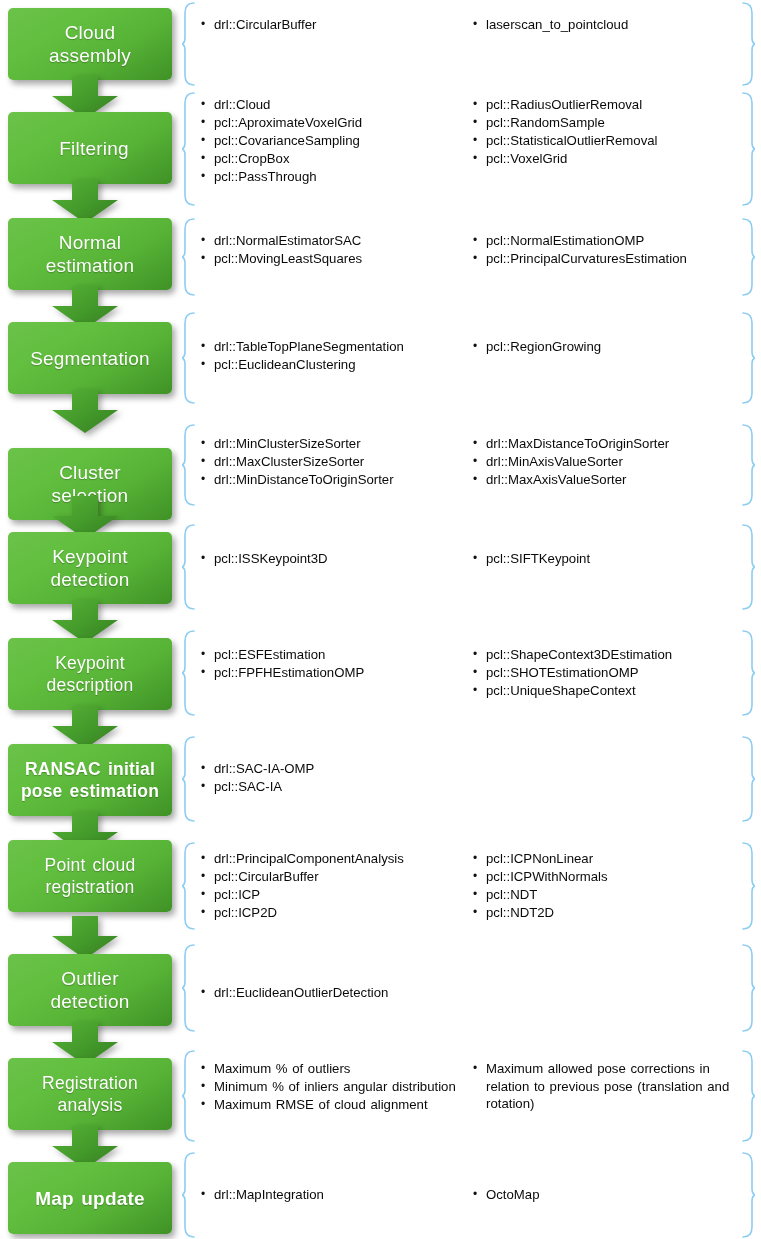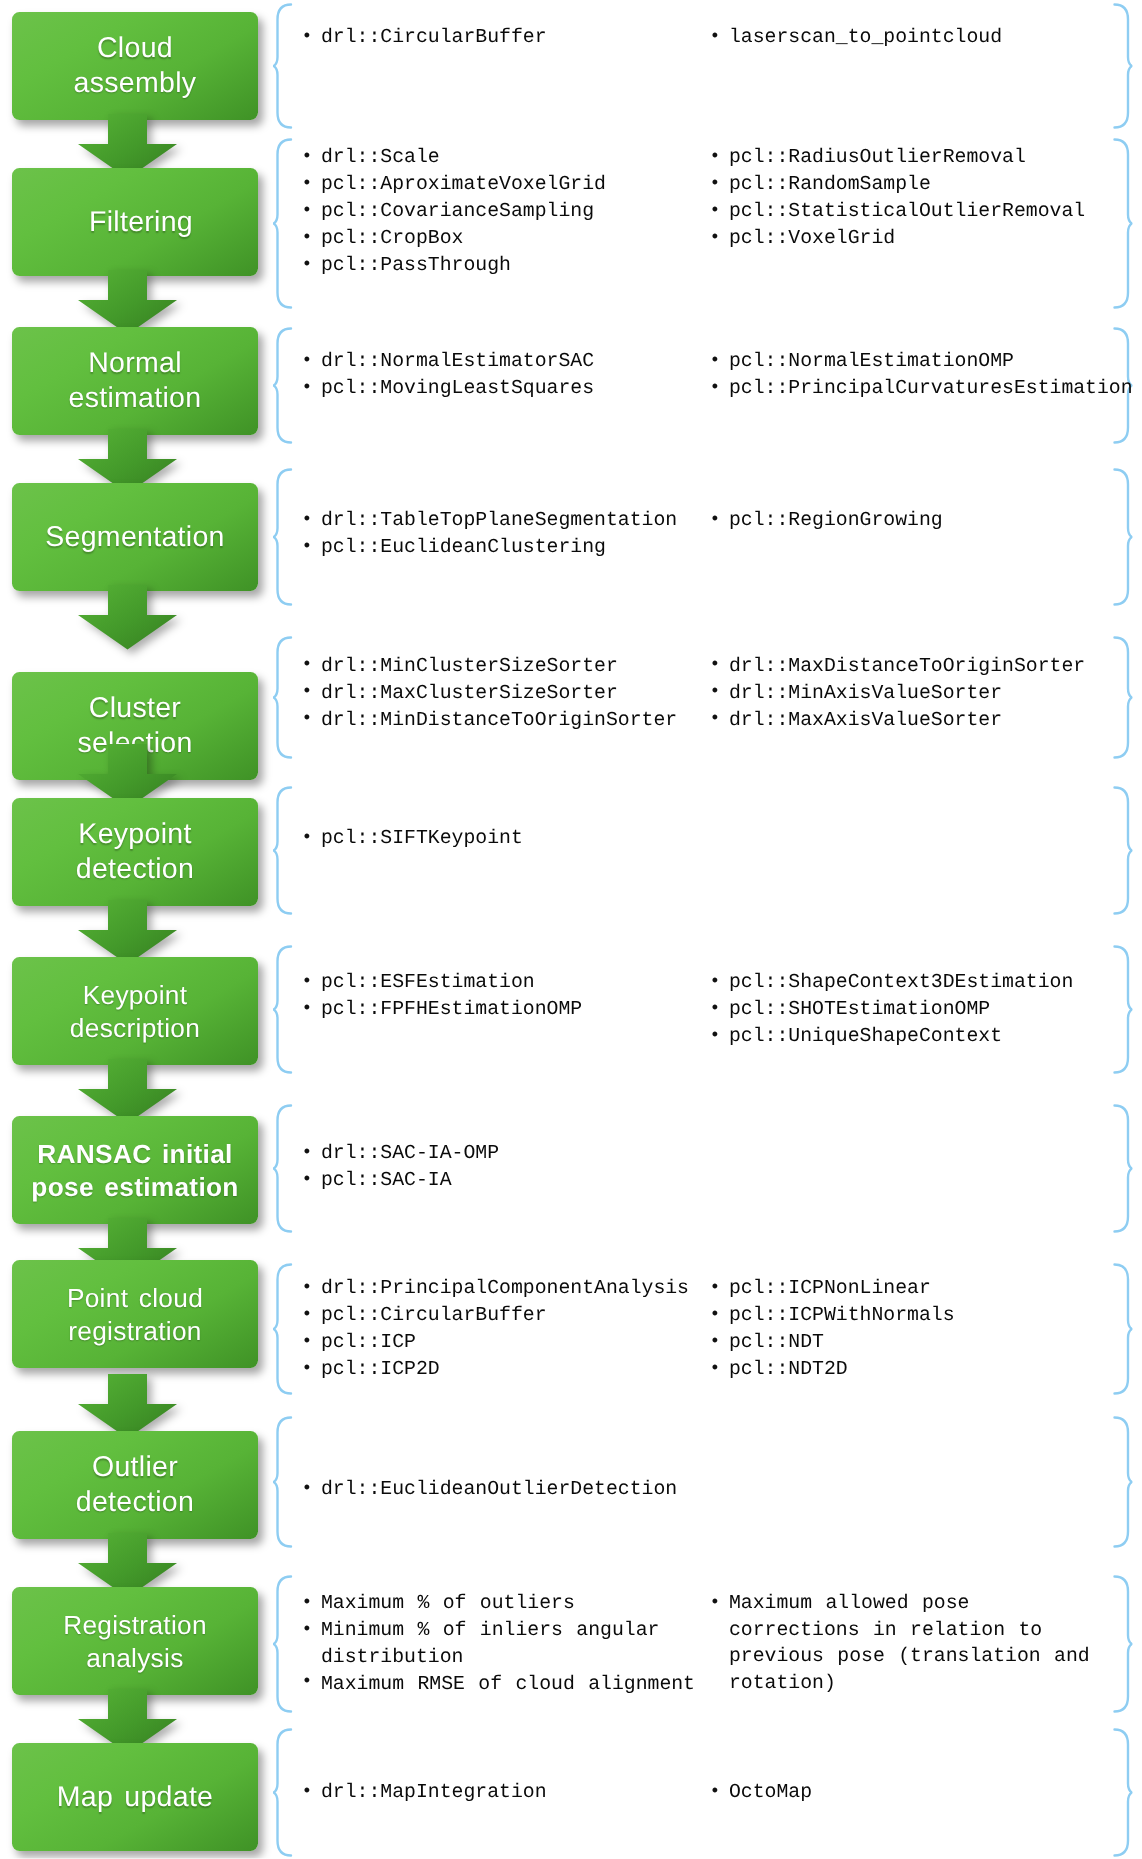--- a/index.html
+++ b/index.html
@@ -80,21 +80,20 @@
   .lists {
     position: absolute;
     left: 200px;
     width: 540px;
     display: flex;
     flex-direction: row;
   }
   .col {
     width: 270px;
     padding-right: 6px;
-    font-family: Liberation Mono, monospace;
   }
   .col.c1 { width: 272px; }
   .col.c2 { width: 268px; }
 
   ul.bl {
     margin: 0;
     padding: 0;
     list-style: none;
   }
   ul.bl li {
@@ -185,21 +184,21 @@
   </svg>
       </div>
       <div class="brace brace-right" style="top: 92px;">
         <svg width="14" height="114" viewBox="0 0 14 114" style="transform:scaleX(-1);">
     <path d="M 12 1 C 3 1, 3 9, 3 11 L 3 51 C 3 55, 2 56, 0.5 57 C 2 58, 3 59, 3 63 L 3 103 C 3 105, 3 113, 12 113" fill="none" stroke="#8ecdf2" stroke-width="1.6" stroke-linecap="round"></path>
   </svg>
       </div>
       <div class="lists" style="top: 96px;">
         <div class="col c1">
           <ul class="bl">
-            <li>drl::Scale</li>
+            <li>drl::Cloud</li>
             <li>pcl::AproximateVoxelGrid</li>
             <li>pcl::CovarianceSampling</li>
             <li>pcl::CropBox</li>
             <li>pcl::PassThrough</li>
           </ul>
         </div>
         <div class="col c2">
           <ul class="bl">
             <li>pcl::RadiusOutlierRemoval</li>
             <li>pcl::RandomSample</li>
@@ -364,20 +363,25 @@
         <svg width="14" height="86" viewBox="0 0 14 86" style="">
     <path d="M 12 1 C 3 1, 3 9, 3 11 L 3 37 C 3 41, 2 42, 0.5 43 C 2 44, 3 45, 3 49 L 3 75 C 3 77, 3 85, 12 85" fill="none" stroke="#8ecdf2" stroke-width="1.6" stroke-linecap="round"></path>
   </svg>
       </div>
       <div class="brace brace-right" style="top: 524px;">
         <svg width="14" height="86" viewBox="0 0 14 86" style="transform:scaleX(-1);">
     <path d="M 12 1 C 3 1, 3 9, 3 11 L 3 37 C 3 41, 2 42, 0.5 43 C 2 44, 3 45, 3 49 L 3 75 C 3 77, 3 85, 12 85" fill="none" stroke="#8ecdf2" stroke-width="1.6" stroke-linecap="round"></path>
   </svg>
       </div>
       <div class="lists" style="top: 550px;">
+        <div class="col c1">
+          <ul class="bl">
+            <li>pcl::ISSKeypoint3D</li>
+          </ul>
+        </div>
         <div class="col c2">
           <ul class="bl">
             <li>pcl::SIFTKeypoint</li>
           </ul>
         </div>
       </div>
     </div>
     <div class="row" style="top: 0px;">
       <div class="stage-col" style="top: 638px;">
         <div class="stage-box small" style="height: 72px;">
@@ -591,21 +595,21 @@
         </div>
         <div class="col c2">
           <ul class="bl">
             <li>Maximum allowed pose corrections in relation to previous pose (translation and rotation)</li>
           </ul>
         </div>
       </div>
     </div>
     <div class="row" style="top: 0px;">
       <div class="stage-col" style="top: 1162px;">
-        <div class="stage-box" style="height: 72px;">
+        <div class="stage-box" style="height: 72px; font-weight: bold;">
           <span class="lbl">Map update</span>
         </div>
       </div>
       <div class="brace brace-left" style="top: 1152px;">
         <svg width="14" height="86" viewBox="0 0 14 86" style="">
     <path d="M 12 1 C 3 1, 3 9, 3 11 L 3 37 C 3 41, 2 42, 0.5 43 C 2 44, 3 45, 3 49 L 3 75 C 3 77, 3 85, 12 85" fill="none" stroke="#8ecdf2" stroke-width="1.6" stroke-linecap="round"></path>
   </svg>
       </div>
       <div class="brace brace-right" style="top: 1152px;">
         <svg width="14" height="86" viewBox="0 0 14 86" style="transform:scaleX(-1);">

